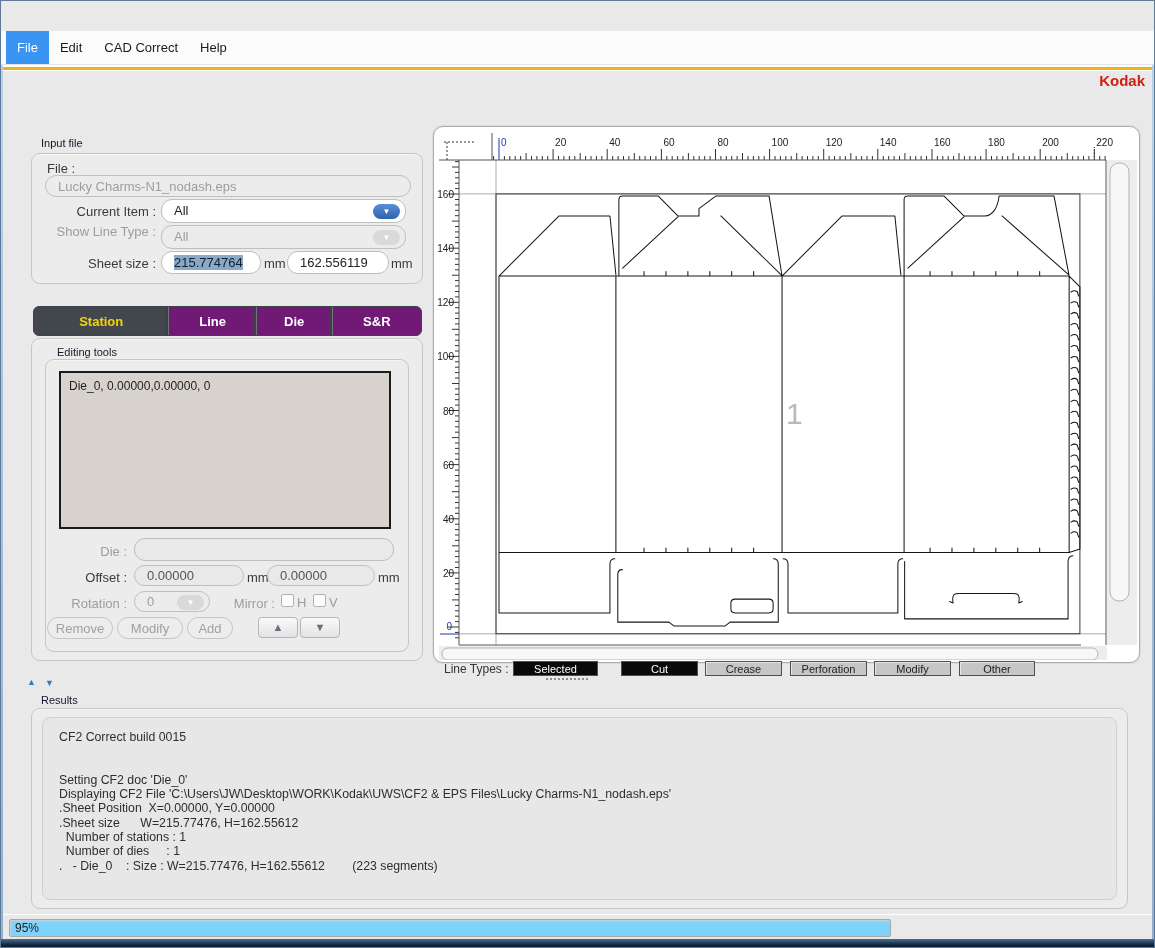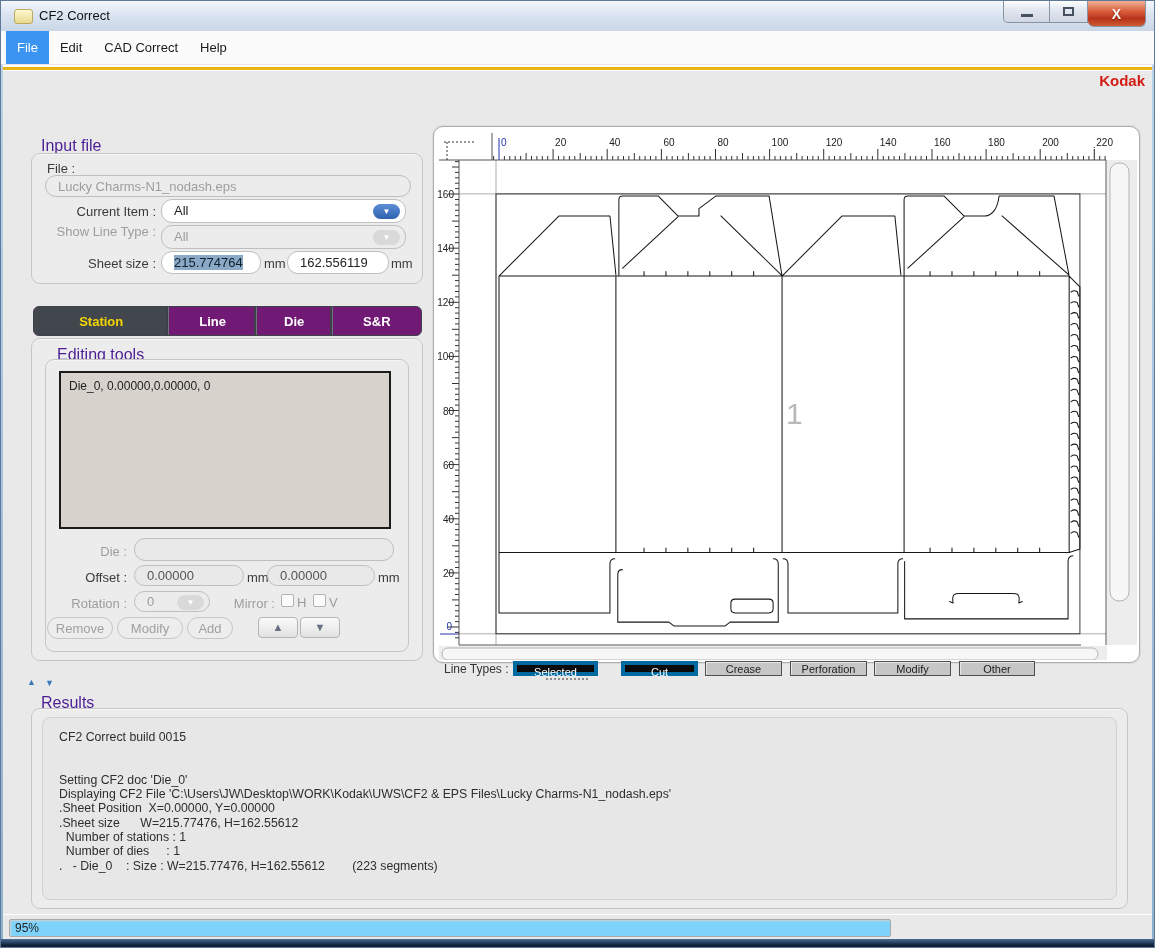--- a/index.html
+++ b/index.html
@@ -16,21 +16,21 @@
   .ic-min{width:12px;height:3px;background:#46505e;margin-top:8px;}
   .ic-max{width:11px;height:9px;border:2px solid #46505e;box-sizing:border-box;}
   
   .menubar{position:absolute;left:0;top:30px;width:100%;height:34px;background:#fbfbfb;border-bottom:1px solid #e3e3e3;display:flex;align-items:stretch;padding-left:5px;box-sizing:border-box;font-size:13px;color:#1a1a1a;}
   .menuitem{padding:9px 11px 0 11px;cursor:default;}
   .menuitem.active{background:#3b93f2;color:#fff;}
   .goldrule{position:absolute;left:0;top:64px;width:100%;height:6px;background:#fff;}
   .goldrule:after{content:"";position:absolute;left:0;top:2px;width:100%;height:3px;background:#eab512;}
   .brand{position:absolute;right:9px;top:71px;font-size:15px;font-weight:bold;color:#d21e14;letter-spacing:0;}
   
-  .grouplabel{position:absolute;font-size:16px;color:#4c1d95;}
+  .grouplabel{position:absolute;font-size:11px;color:#0f172a;}
   .groupbox{position:absolute;background:#ececec;border:1px solid #c6c6c6;border-radius:9px;box-shadow:inset 0 1px 0 #f6f6f6;}
   .lbl{position:absolute;font-size:13px;color:#3a3a3a;white-space:nowrap;}
   .lbl.dim{color:#9d9d9d;}
   .pill{position:absolute;border:1px solid #bfbfbf;border-radius:11px;background:#fff;font-size:13px;color:#222;box-sizing:border-box;padding:3px 0 0 12px;white-space:nowrap;overflow:hidden;}
   .pill.disabled{background:#ececec;color:#9d9d9d;}
   .pill.gray{background:#e9e9e9;color:#555;}
   .combo-arrow{position:absolute;right:5px;top:4px;width:27px;height:15px;border-radius:8px;background:linear-gradient(#5c8fd4,#2e62b0);color:#fff;font-size:8px;text-align:center;line-height:15px;}
   .combo-arrow.disabled{background:#d9d9d9;}
   .selhl{background:#8aa9c6;color:#10202e;}
   
@@ -43,52 +43,37 @@
   .btn{position:absolute;border:1px solid #c6c6c6;border-radius:11px;background:#ededed;font-size:13px;color:#a0a0a0;text-align:center;box-sizing:border-box;padding-top:3px;}
   .sqbtn{position:absolute;border:1px solid #b5b5b5;border-radius:4px;background:linear-gradient(#fafafa,#e2e2e2);color:#657083;font-size:11px;text-align:center;padding-top:3px;box-sizing:border-box;}
   .checkbox{position:absolute;width:13px;height:13px;border:1px solid #b2b2b2;background:#fbfbfb;border-radius:2px;box-sizing:border-box;}
   .mini-tri{position:absolute;font-size:9px;color:#3a7ab8;}
   
   .viewport{position:absolute;left:432px;top:125px;width:705px;height:535px;background:#fff;border:1px solid #adadad;border-radius:10px;overflow:hidden;box-shadow:0 0 0 1px #dcdcdc;}
   .viewport svg{display:block;}
   
   .lt-label{position:absolute;font-size:12px;color:#333;}
   .ltbtn{position:absolute;height:15px;box-sizing:border-box;font-size:11px;text-align:center;line-height:14px;}
-  .ltbtn.dark{background:#0a0a0a;color:#fff;border:4px solid #0369a1;}
+  .ltbtn.dark{background:#0a0a0a;color:#fff;border:1px solid #0369a1;}
   .ltbtn.light{background:#c6c6c6;color:#222;border:1px solid #4f4f4f;box-shadow:inset 1px 1px 0 #e6e6e6;}
   .lt-dashes{position:absolute;width:42px;height:0;border-top:2px dotted #8d8d8d;}
   
   .results-inner{position:absolute;left:10px;top:8px;width:1073px;height:181px;background:#e7e7e7;border:1px solid #d0d0d0;border-radius:8px;}
   .results-pre{position:absolute;left:16px;top:12px;margin:0;font-family:"Liberation Sans",sans-serif;font-size:12.3px;line-height:14.3px;color:#2e2e2e;white-space:pre;}
   
   .statusbar{position:absolute;left:0;top:913px;width:100%;height:27px;background:#e9e9e9;border-top:1px solid #fdfdfd;}
   .statuscell{position:absolute;top:4px;height:18px;background:#7dd3fc;border:1px solid #a9a9a9;border-radius:2px;box-shadow:inset 1px 1px 2px #d2d2d2;font-size:12px;color:#222;box-sizing:border-box;padding:1px 5px 0 5px;}
   .frame-bottom{position:absolute;left:0;bottom:0;width:100%;height:8px;background:linear-gradient(#4a6d94,#152940 70%,#0d1c2e);}
   .frame-side{position:absolute;top:64px;width:2px;height:876px;background:linear-gradient(#bcd2e8,#8fb0cf);}
 </style>
 </head>
 <body>
 
 <div class="window">
 
-  <div class="titlebar">
-    <div class="app-icon"></div>
-    <div class="title-text">CF2 Correct</div>
-    <div class="winbtns">
-      <div class="winbtn min">
-          <div class="ic-min"></div>
-        </div>
-      <div class="winbtn max">
-          <div class="ic-max"></div>
-        </div>
-      <div class="winbtn close">
-          <span>X</span>
-        </div>
-    </div>
-  </div>
 
   <div class="menubar">
     <div class="menuitem active">File</div>
     <div class="menuitem">Edit</div>
     <div class="menuitem">CAD Correct</div>
     <div class="menuitem">Help</div>
   </div>
   <div class="goldrule"></div>
   <div class="brand">Kodak</div>
 

